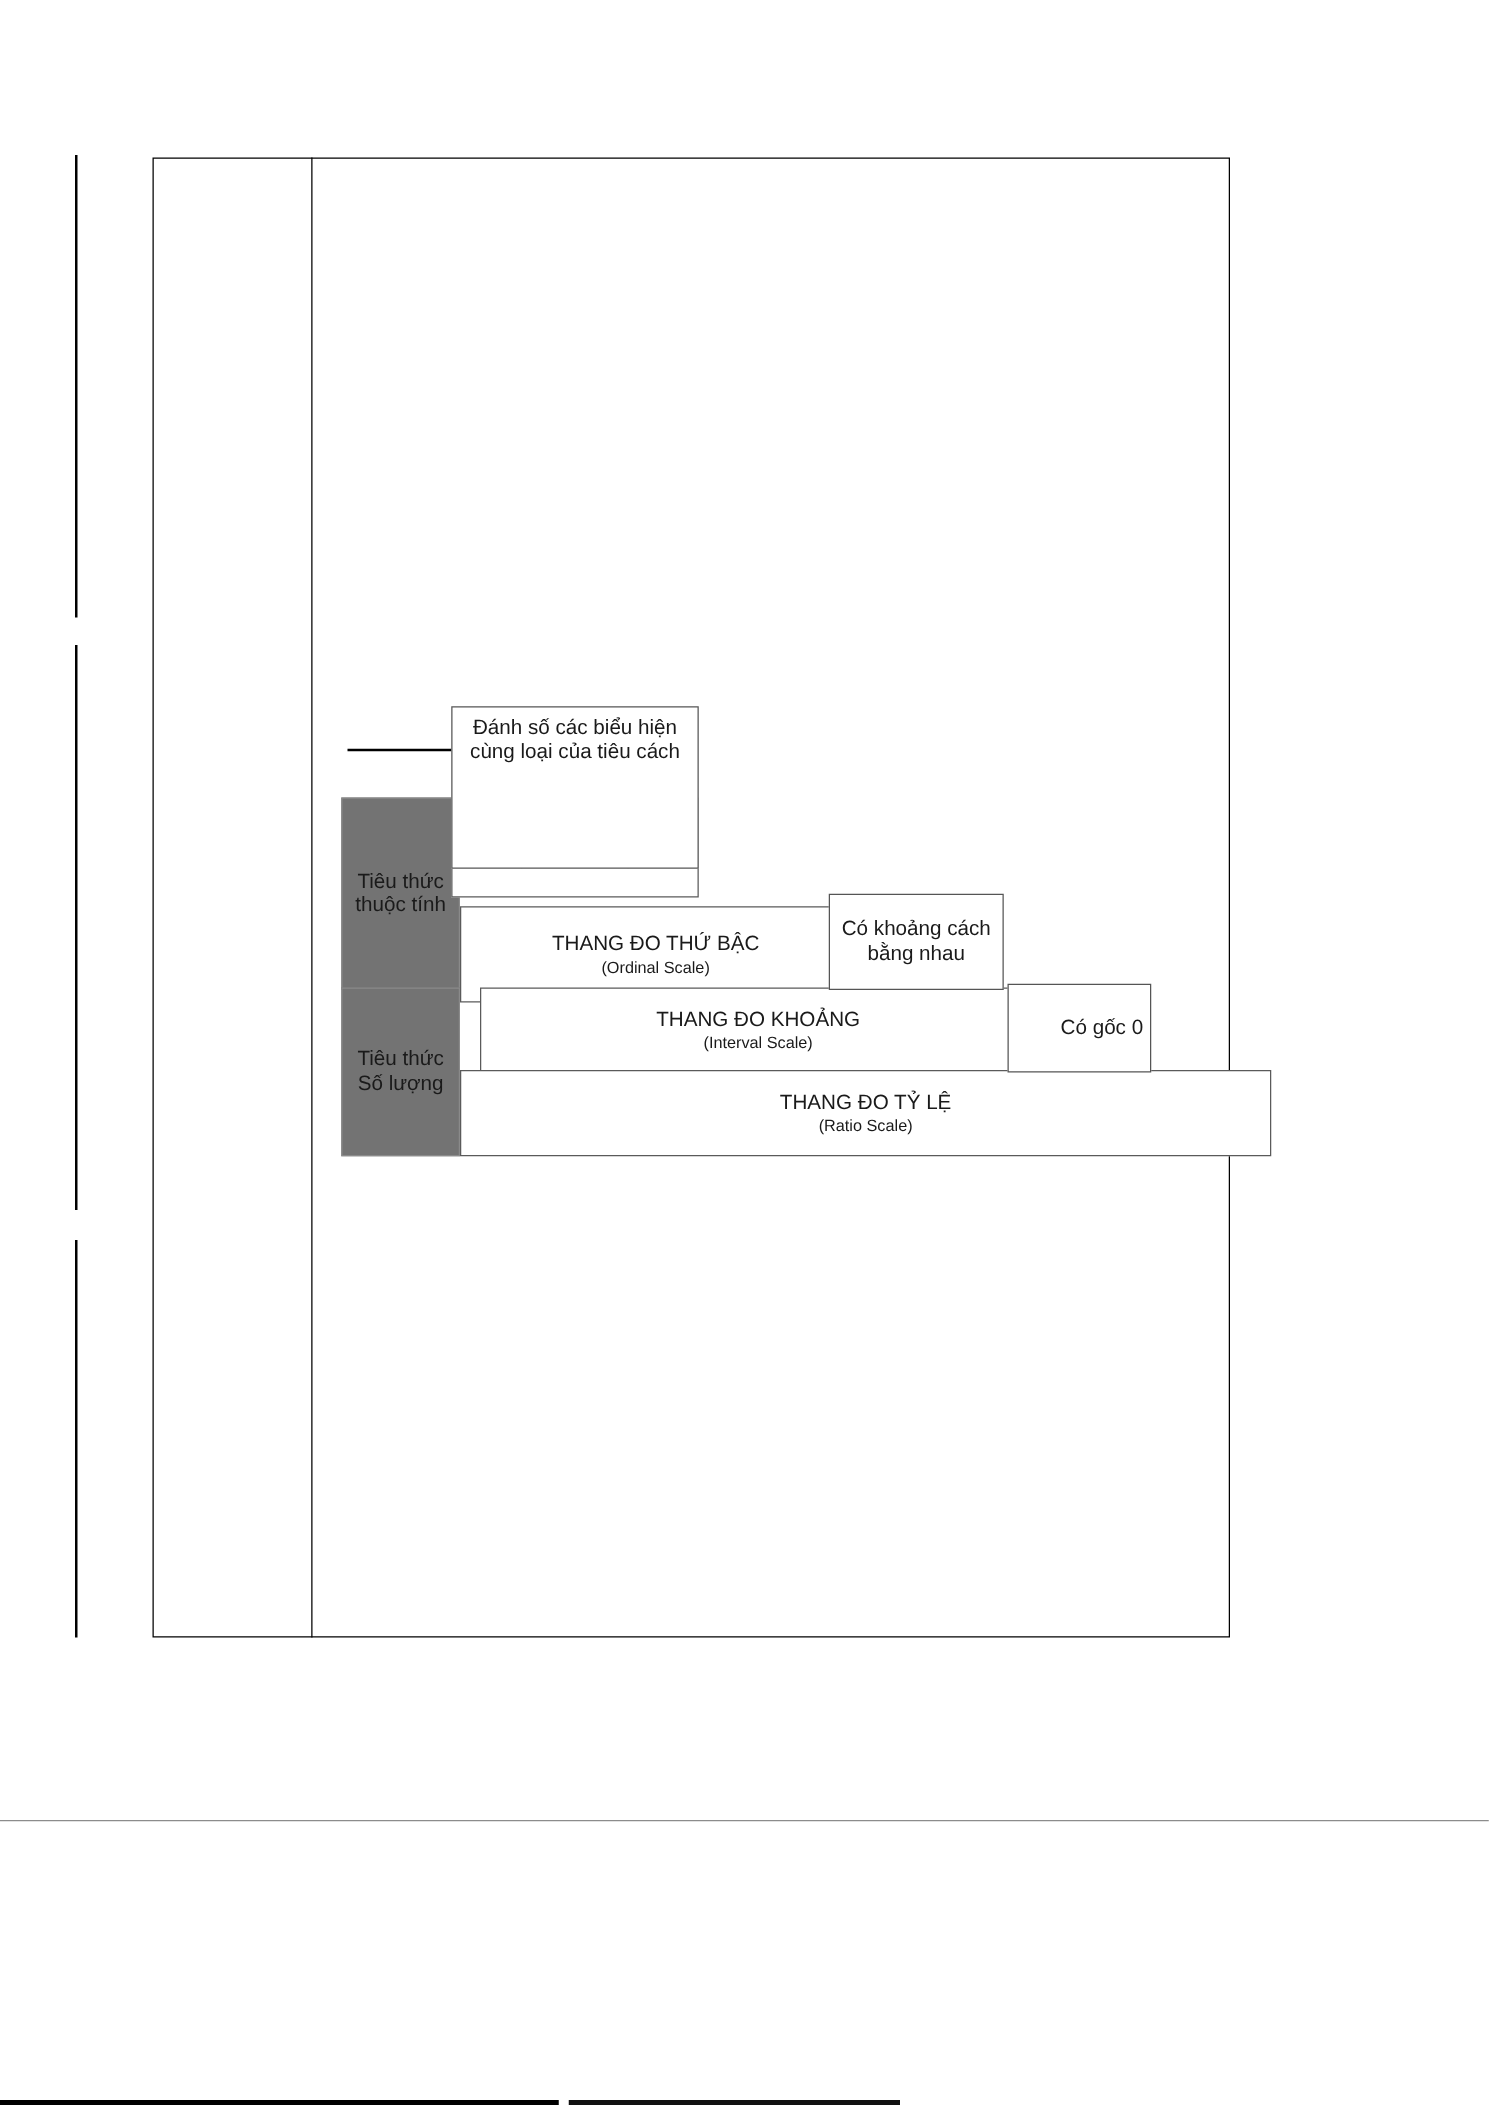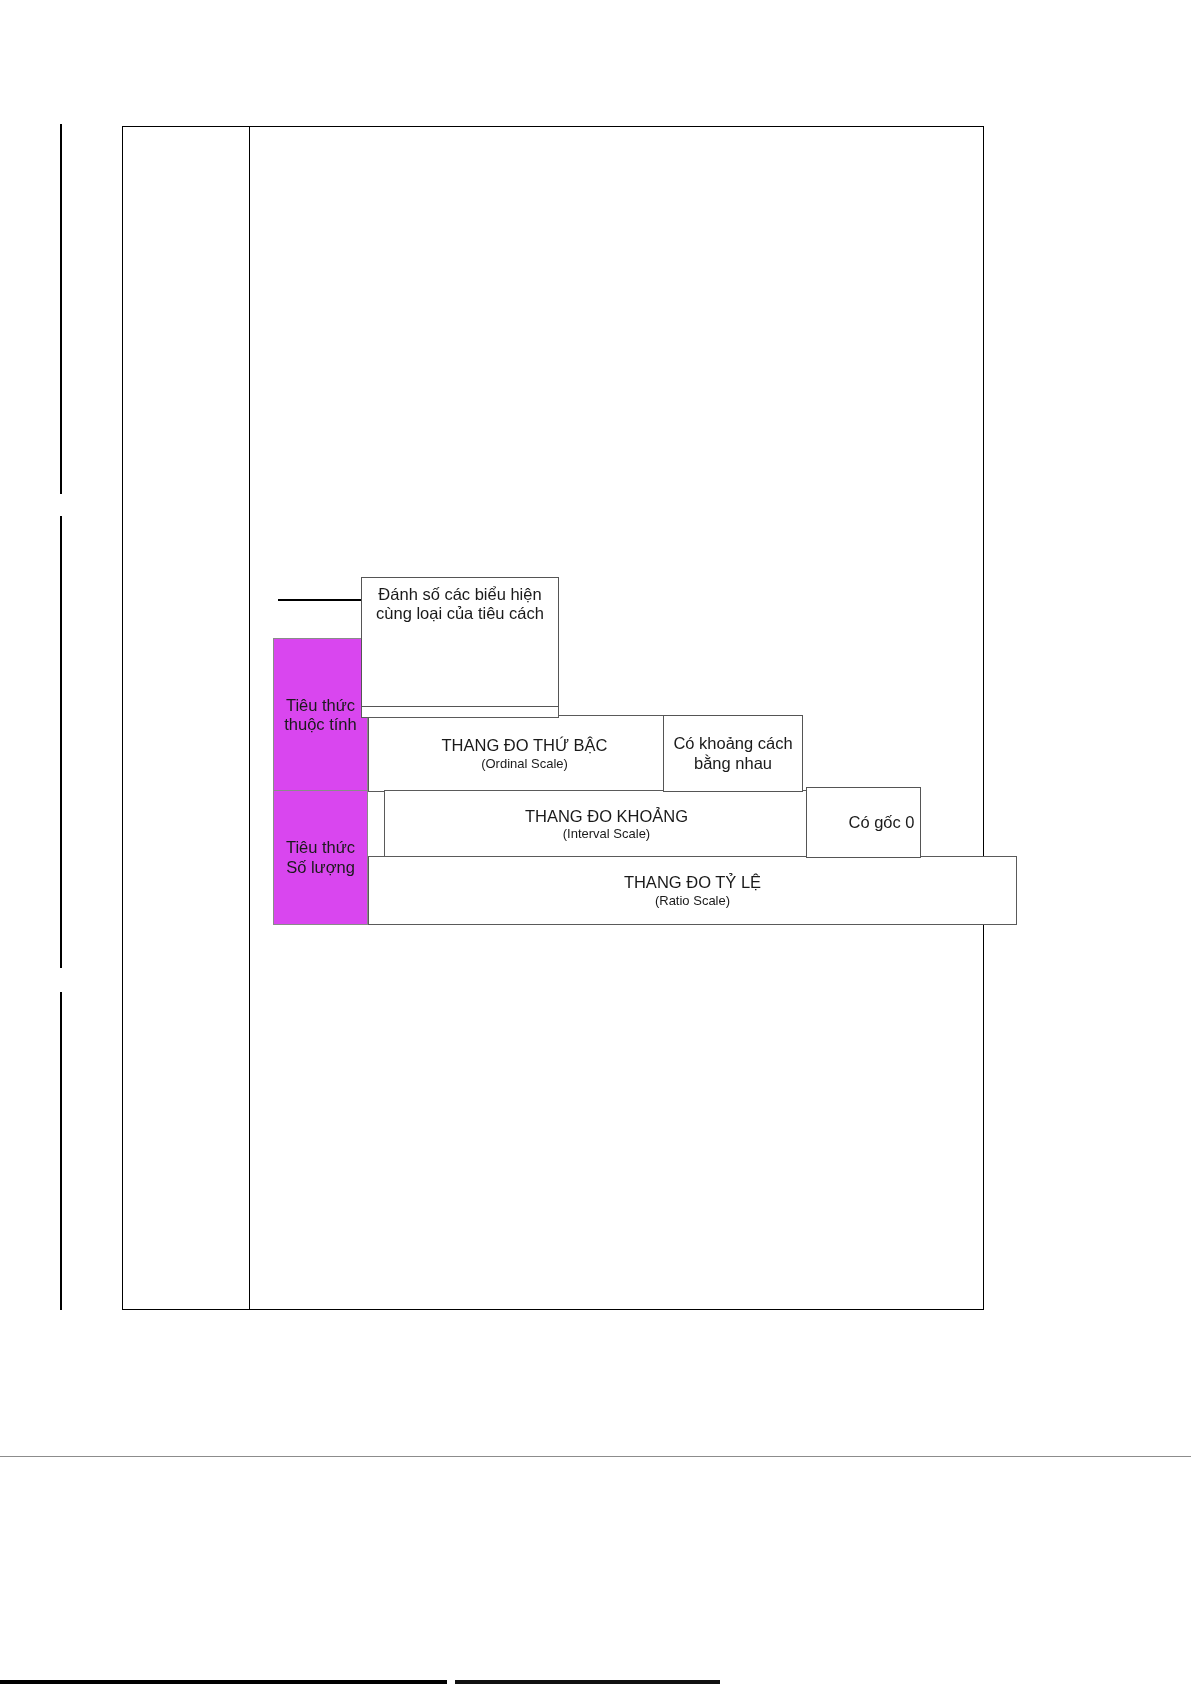--- a/index.html
+++ b/index.html
@@ -76,21 +76,21 @@
     border: 1px solid #5a5a5a;
     background: #ffffff;
     display: flex;
     align-items: center;
     justify-content: center;
     text-align: center;
     color: #1a1a1a;
     line-height: 1.18;
   }
   .dg-box.shaded {
-    background: #d946ef;
+    background: #737373;
     border-color: #7a7a7a;
   }
   .dg-box.scale-name {
     font-size: 16.5px;
   }
   .dg-box.scale-name .en {
     font-size: 13px;
   }
   .dg-box.note {
     font-size: 16.5px;
@@ -161,21 +161,21 @@
   <div class="margin-bar" style="left:60px; top:516px; height:452px;"></div>
   <div class="margin-bar" style="left:60px; top:992px; height:318px;"></div>
 
   <div id="doc-frame"></div>
   <div id="doc-col-divider"></div>
 
   <div id="caption-rule"></div>
 
   <div id="scale-diagram">
 
-    <div class="dg-box note z4" style="left:88px; top:12px; width:198px; height:130px; align-items:flex-start; padding-top:7px;">
+    <div class="dg-box note z4" style="left:88px; top:0px; width:198px; height:130px; align-items:flex-start; padding-top:7px;">
       <div class="lines">
         <div>Đánh số các biểu hiện</div>
         <div>cùng loại của tiêu cách</div>
       </div>
     </div>
 
     <div class="dg-box shaded category z1" style="left:0px; top:73px; width:95px; height:154px;">
       <div class="lines">
         <div>Tiêu thức</div>
         <div>thuộc tính</div>
@@ -183,21 +183,21 @@
     </div>
 
     <div class="dg-box scale-name z3" style="left:88px; top:73px; width:198px; height:80px;">
       <div class="lines">
         <div>THANG ĐO ĐỊNH DANH</div>
         <div class="en">(Nominal Scale)</div>
       </div>
     </div>
 
 
-    <div class="dg-box scale-name z2" style="left:95px; top:150px; width:313px; height:77px;">
+    <div class="dg-box scale-name z2" style="left:95px; top:160px; width:313px; height:77px;">
       <div class="lines">
         <div>THANG ĐO THỨ BẬC</div>
         <div class="en">(Ordinal Scale)</div>
       </div>
     </div>
 
     <div class="dg-box note z4" style="left:390px; top:150px; width:140px; height:77px;">
       <div class="lines">
         <div>Có khoảng cách</div>
         <div>bằng nhau</div>

